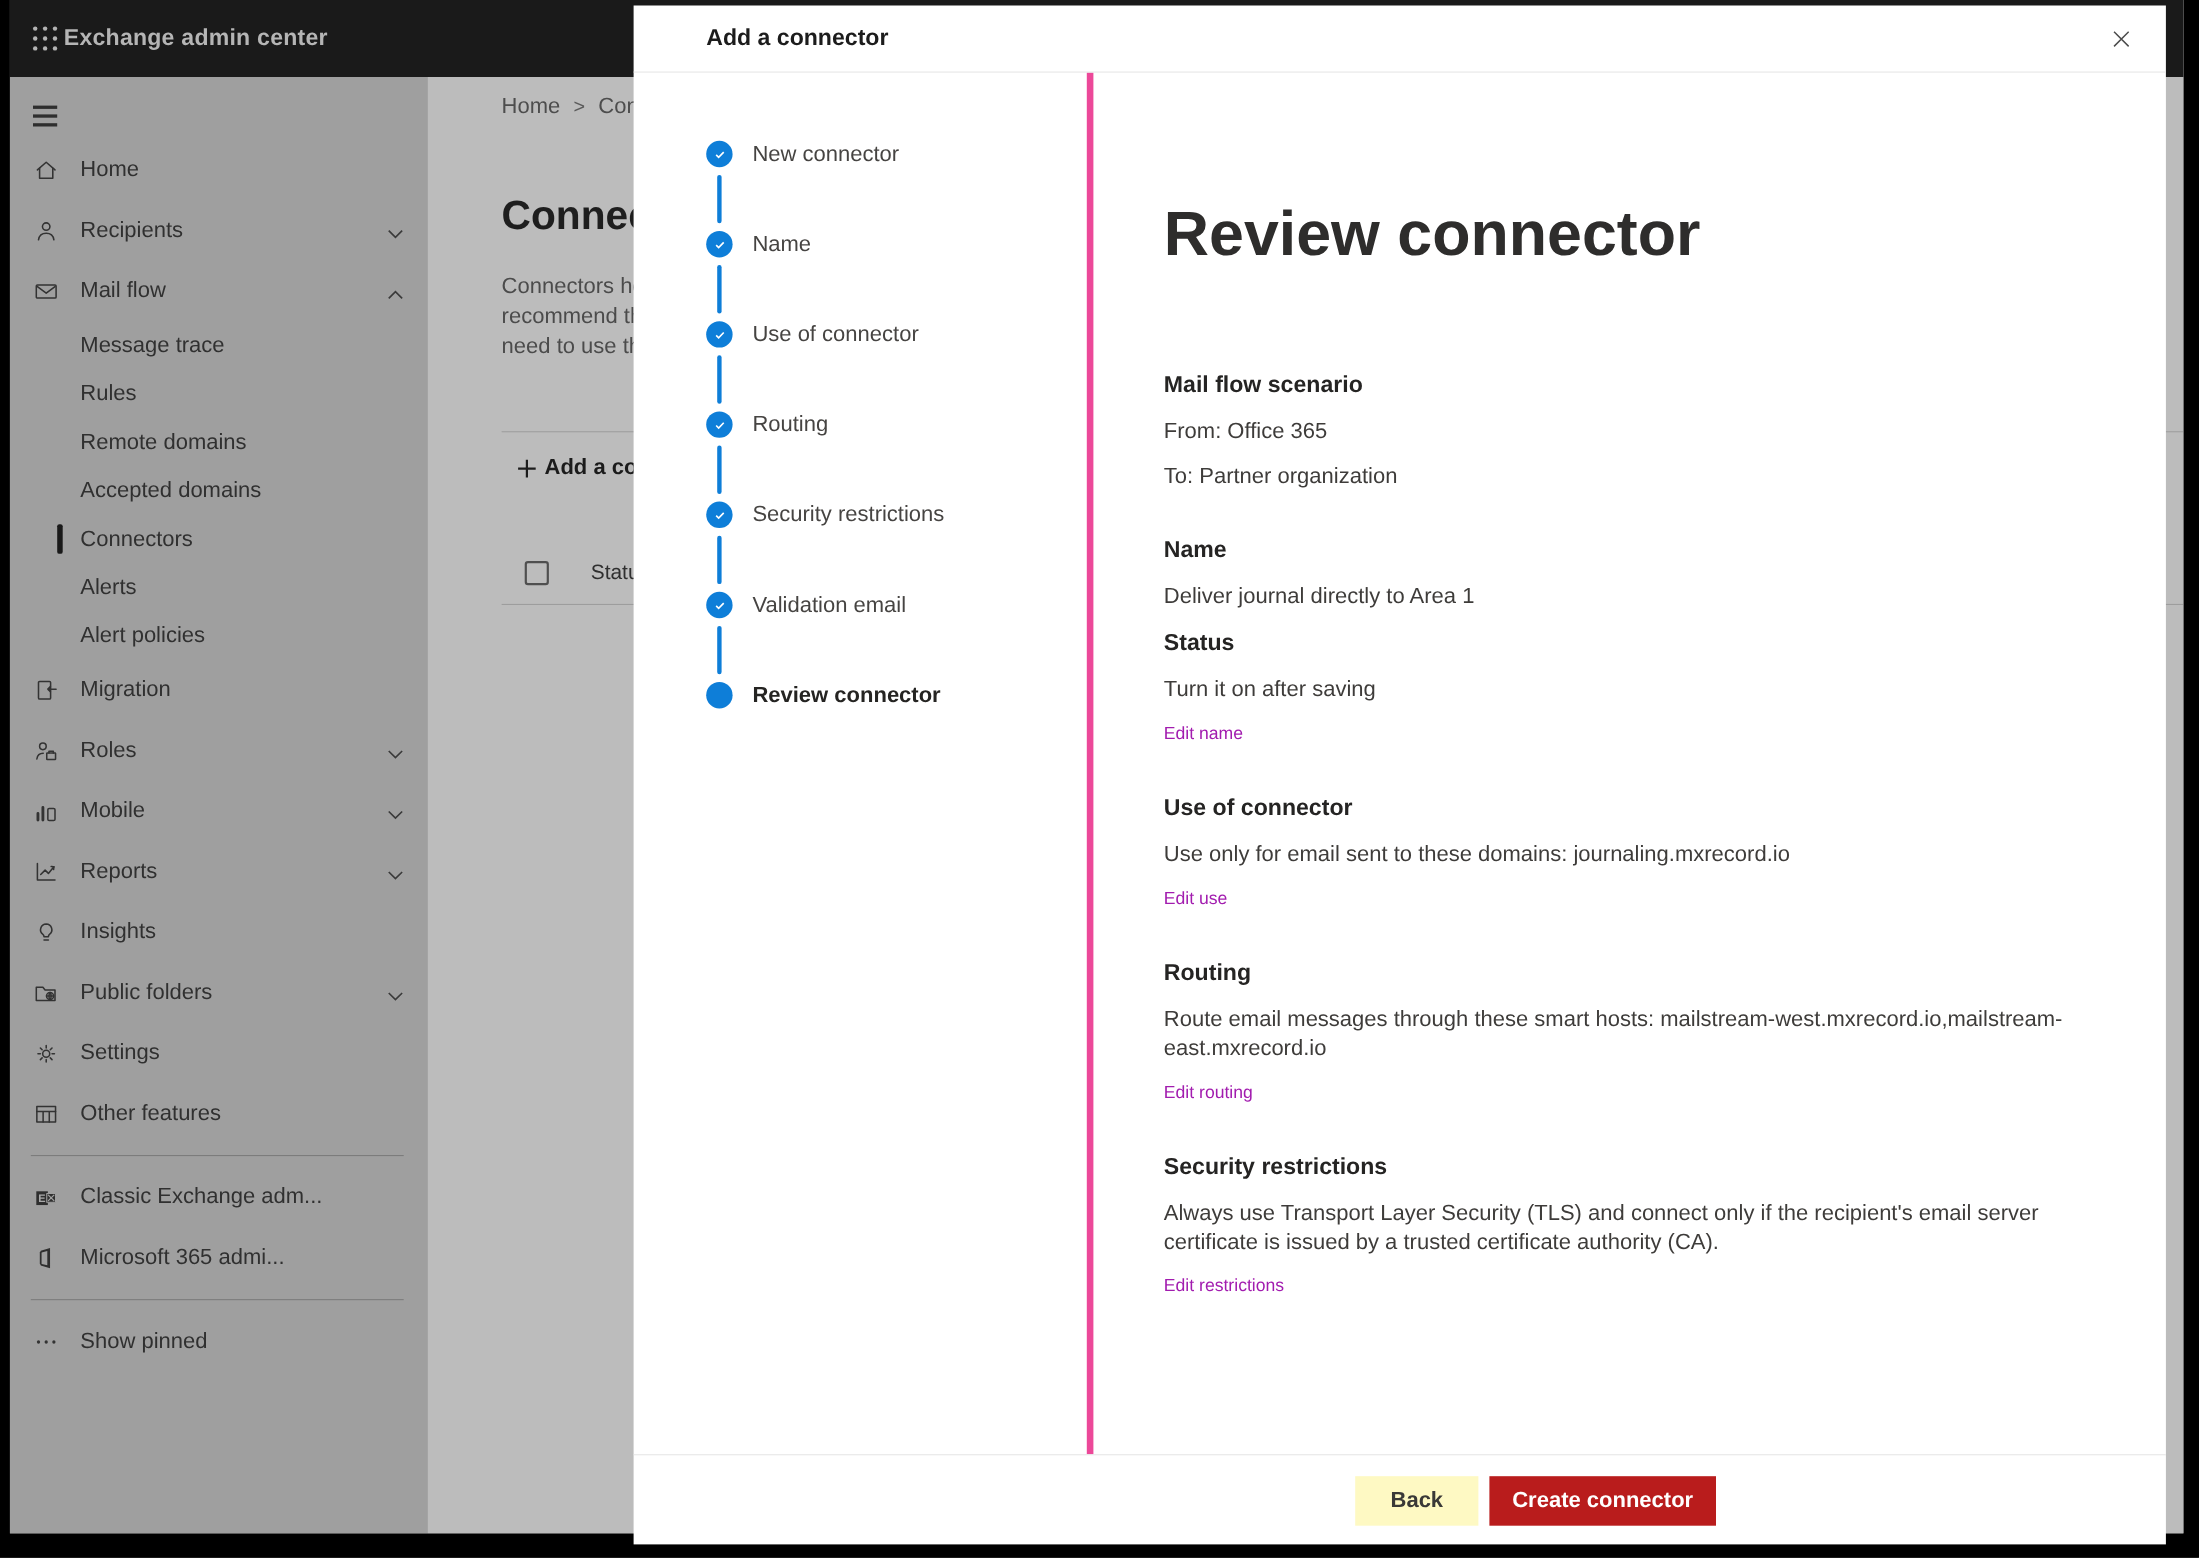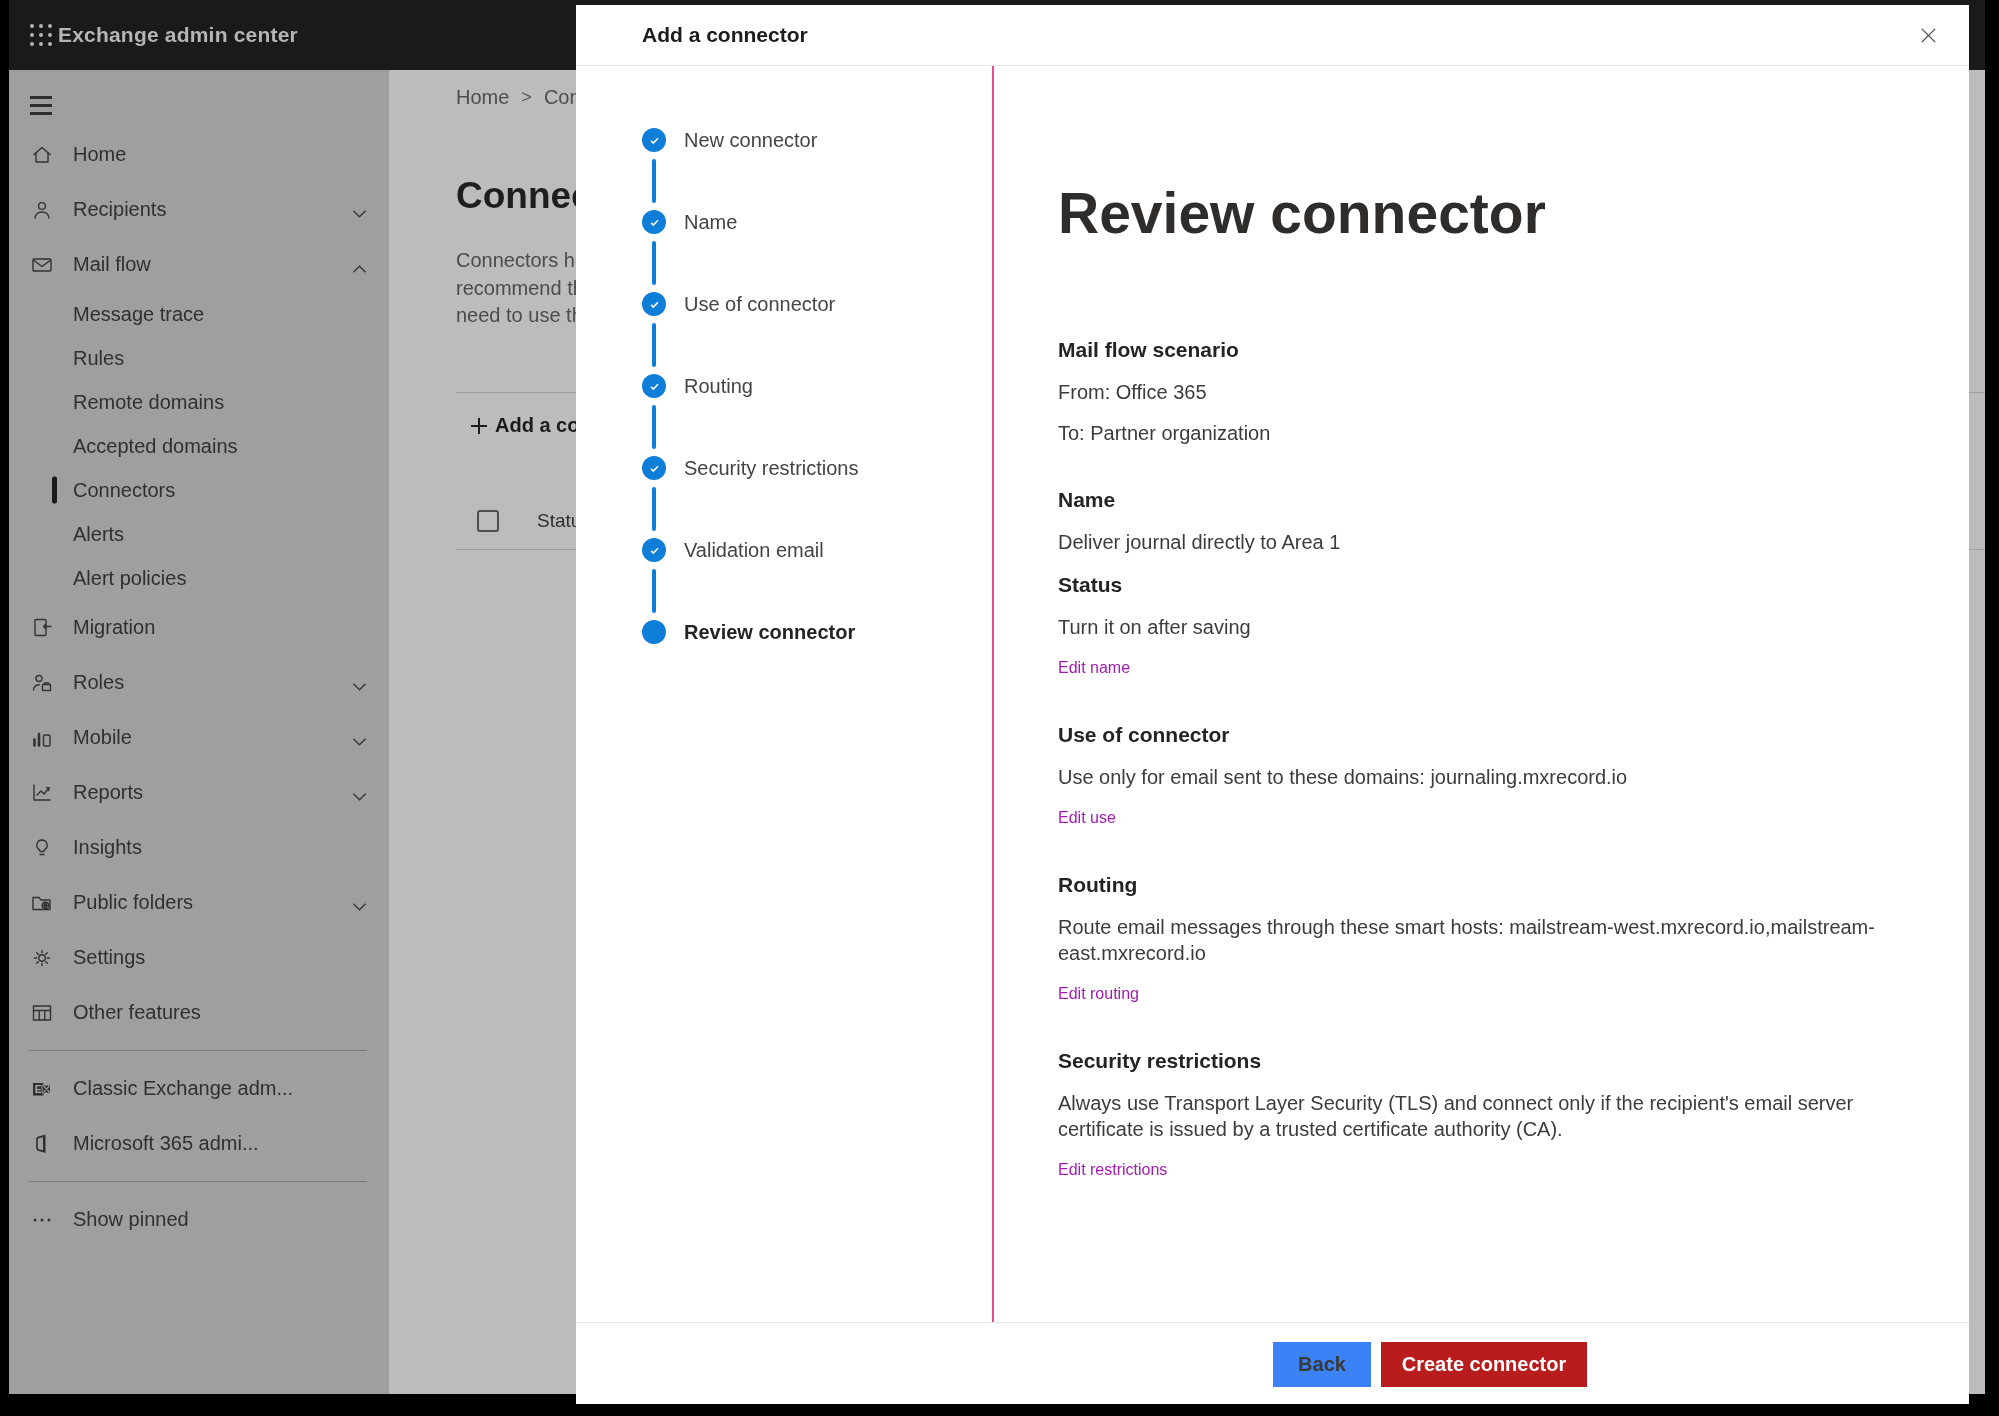--- a/index.html
+++ b/index.html
@@ -39,38 +39,38 @@
   .cbx{box-sizing:border-box;width:22px;height:22px;border:2px solid #4f4f4f;border-radius:3px;margin-left:21px;cursor:pointer;}
   .th-label{margin-left:38px;font-size:19px;color:#2f2f2f;cursor:pointer;}
   .hdiv.thead-div{margin-top:7px;}
   
   .modal{position:absolute;left:576px;top:5px;width:1393px;height:1399px;background:#fff;display:flex;flex-direction:column;}
   .modal-header{position:relative;height:60px;min-height:60px;border-bottom:1px solid #e7e7e7;display:flex;align-items:center;padding-left:66px;}
   .modal-title{font-size:21px;font-weight:700;color:#1c1c1c;}
   .close{position:absolute;right:26px;top:15px;width:30px;height:30px;display:flex;align-items:center;justify-content:center;cursor:pointer;}
   .close svg{width:19px;height:19px;stroke:#4c4c4c;stroke-width:1.4;fill:none;}
   .modal-body{flex:1;display:flex;min-height:0;}
-  .steps-col{width:418px;box-sizing:border-box;border-right:2px solid #ec4899;padding:62px 0 0 66px;flex:none;}
+  .steps-col{width:418px;box-sizing:border-box;border-right:6px solid #ec4899;padding:62px 0 0 66px;flex:none;}
   .step{position:relative;display:flex;align-items:flex-start;height:82px;cursor:pointer;}
   .circle{width:24px;height:24px;border-radius:50%;background:#0e7ed8;flex:none;display:flex;align-items:center;justify-content:center;}
   .circle svg{width:15px;height:15px;stroke:#fff;stroke-width:2.4;fill:none;}
   .tail{position:absolute;left:10px;top:31px;width:4px;height:44px;background:#0e7ed8;border-radius:2px;}
   .step-label{margin-left:18px;font-size:20px;line-height:24px;color:#464442;white-space:nowrap;}
   .step.current .step-label{font-weight:700;color:#252422;}
   .review-col{flex:1;box-sizing:border-box;padding:112px 0 0 64px;overflow:hidden;}
   .rv-title{font-size:57px;line-height:70px;font-weight:700;color:#2e2d2c;white-space:nowrap;}
   .rv-items{width:840px;}
   .rv-h{margin-top:40px;font-size:21px;line-height:28px;font-weight:700;color:#252423;}
   .rv-h.first{margin-top:88px;}
   .rv-h.tight{margin-top:16px;}
   .rv-p{margin-top:15px;font-size:20px;line-height:26px;color:#3e3c3a;}
   .rv-link{margin-top:15px;font-size:16px;line-height:26px;color:#a21caf;cursor:pointer;width:max-content;}
   .modal-footer{height:82px;min-height:82px;box-sizing:border-box;border-top:1px solid #e6e6e6;display:flex;align-items:flex-start;padding:19px 0 0 656px;}
   .btn{height:45px;border:none;font-family:"Liberation Sans",sans-serif;font-size:20px;font-weight:600;display:flex;align-items:center;justify-content:center;cursor:pointer;}
-  .btn-back{width:98px;background:#3b82f6;color:#3a3937;margin-left:41px;}
+  .btn-back{width:112px;background:#fef9c3;color:#3a3937;}
   .btn-create{width:206px;background:#b91c1c;color:#fff;margin-left:10px;}
 </style>
 </head>
 <body>
 
 <div class="stage">
   <div class="app">
     <div class="topbar">
       <span class="waffle">
         <svg viewBox="0 0 26 26">

